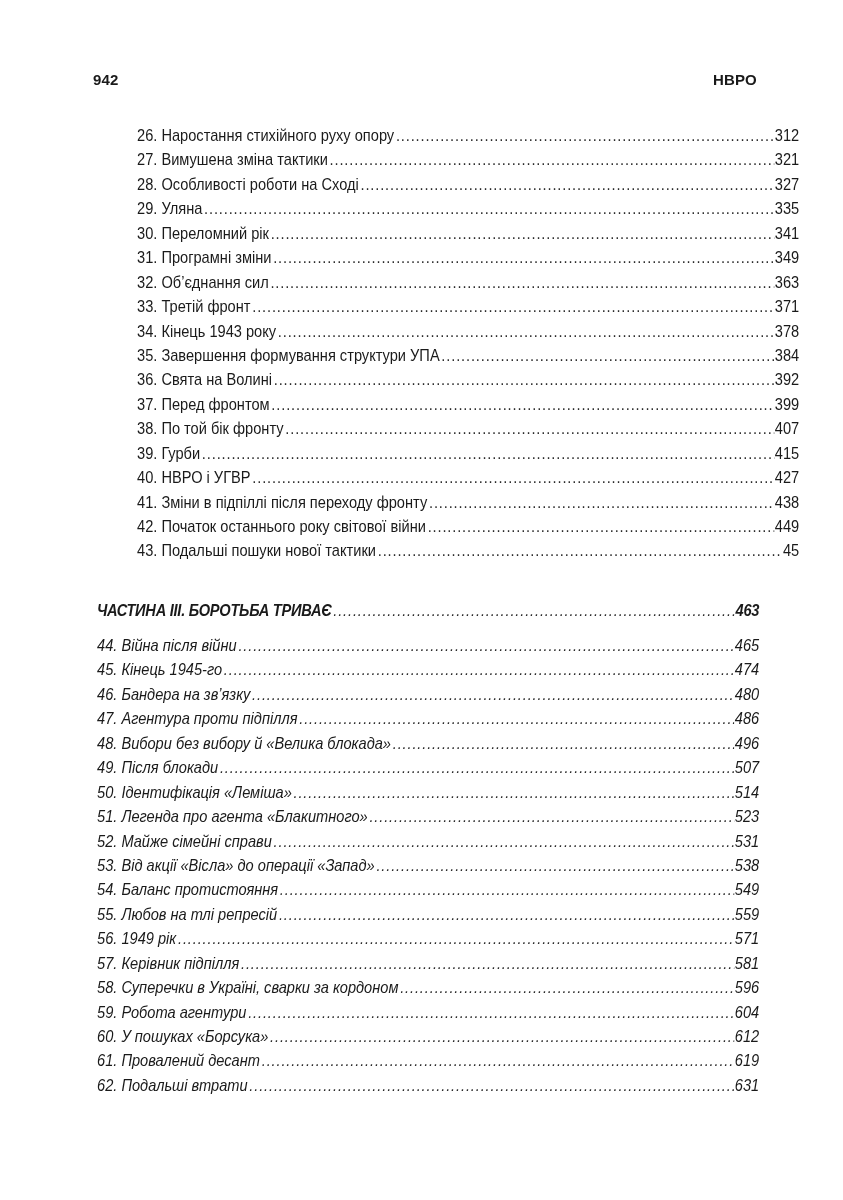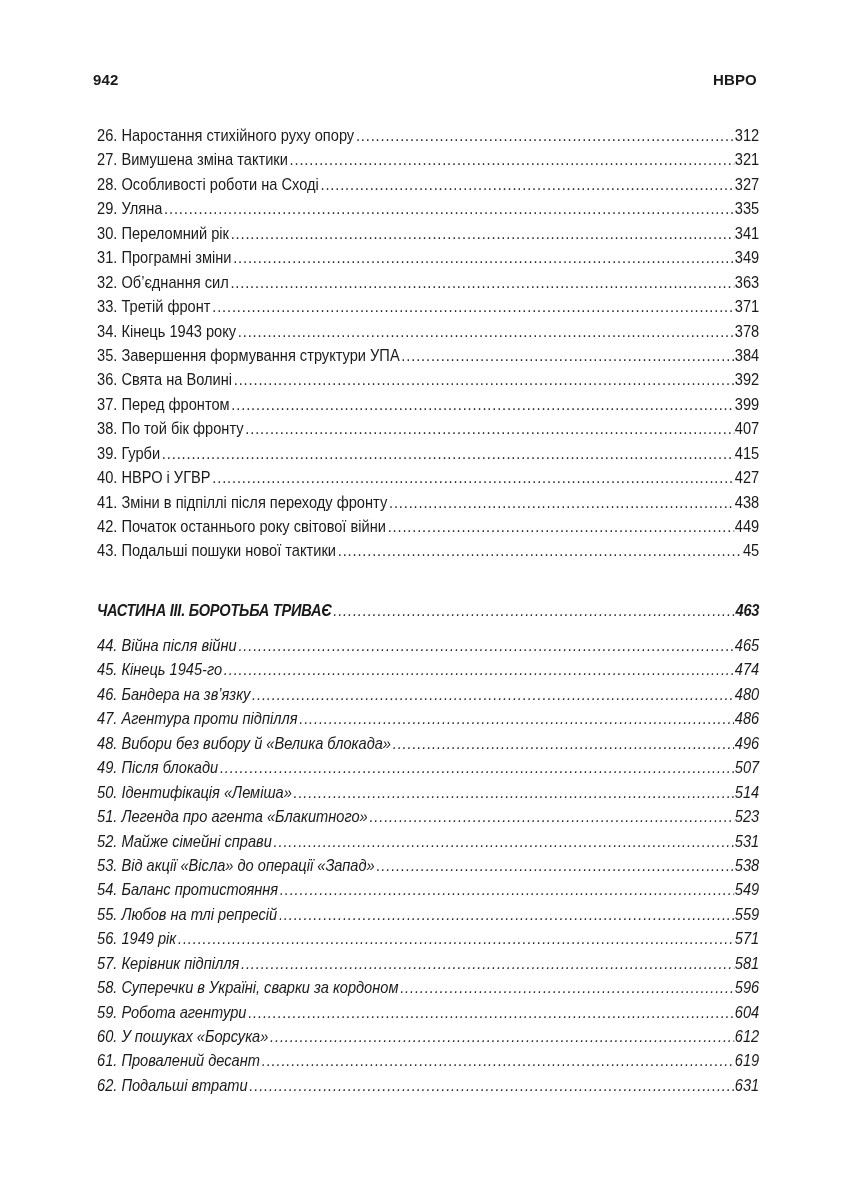--- a/index.html
+++ b/index.html
@@ -26,21 +26,21 @@
       align-items: center;
       font-size: 15px;
       font-weight: bold;
       letter-spacing: 0.2px;
     }
     .toc {
       position: absolute;
       left: 97px;
       width: 662px;
     }
-    .toc-block-1 { top: 124px; }
+    .toc-block-1 { top: 124px; margin-left: 40px; }
     .toc-block-2 { top: 598px; font-style: italic; }
     .toc-row {
       display: flex;
       align-items: baseline;
       height: 24.45px;
       line-height: 24.45px;
       font-size: 17px;
       white-space: nowrap;
       transform: scaleX(0.86);
       transform-origin: left center;

